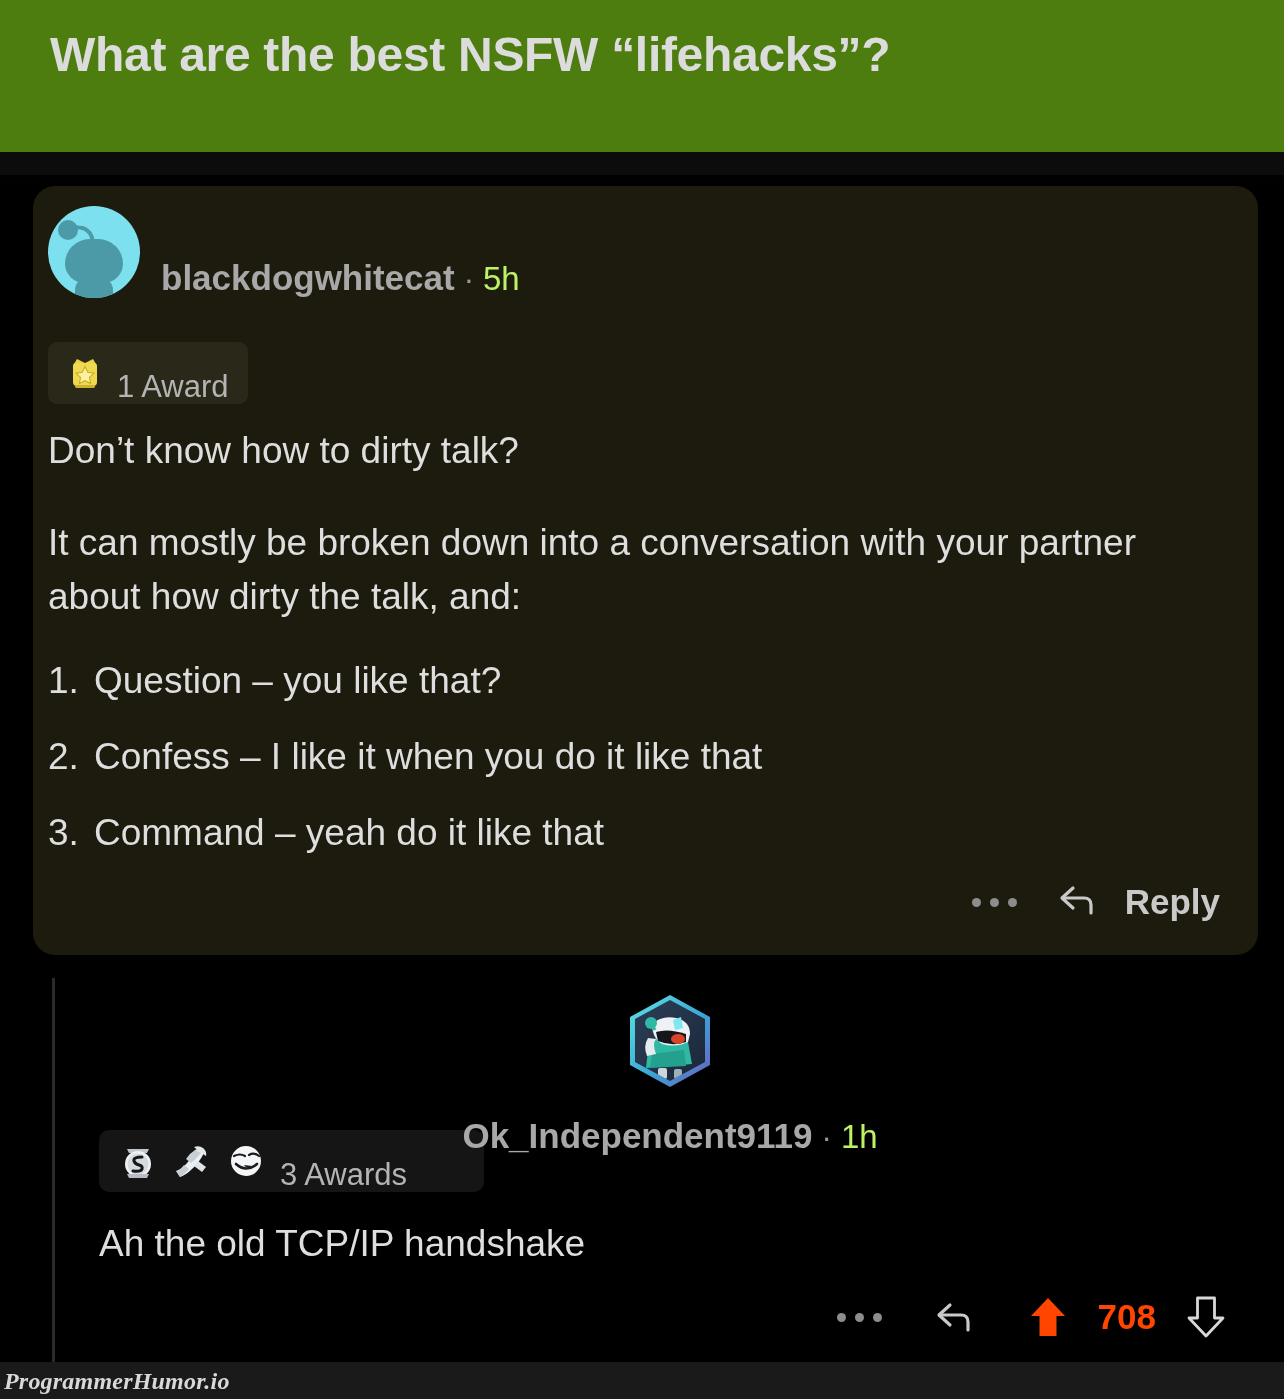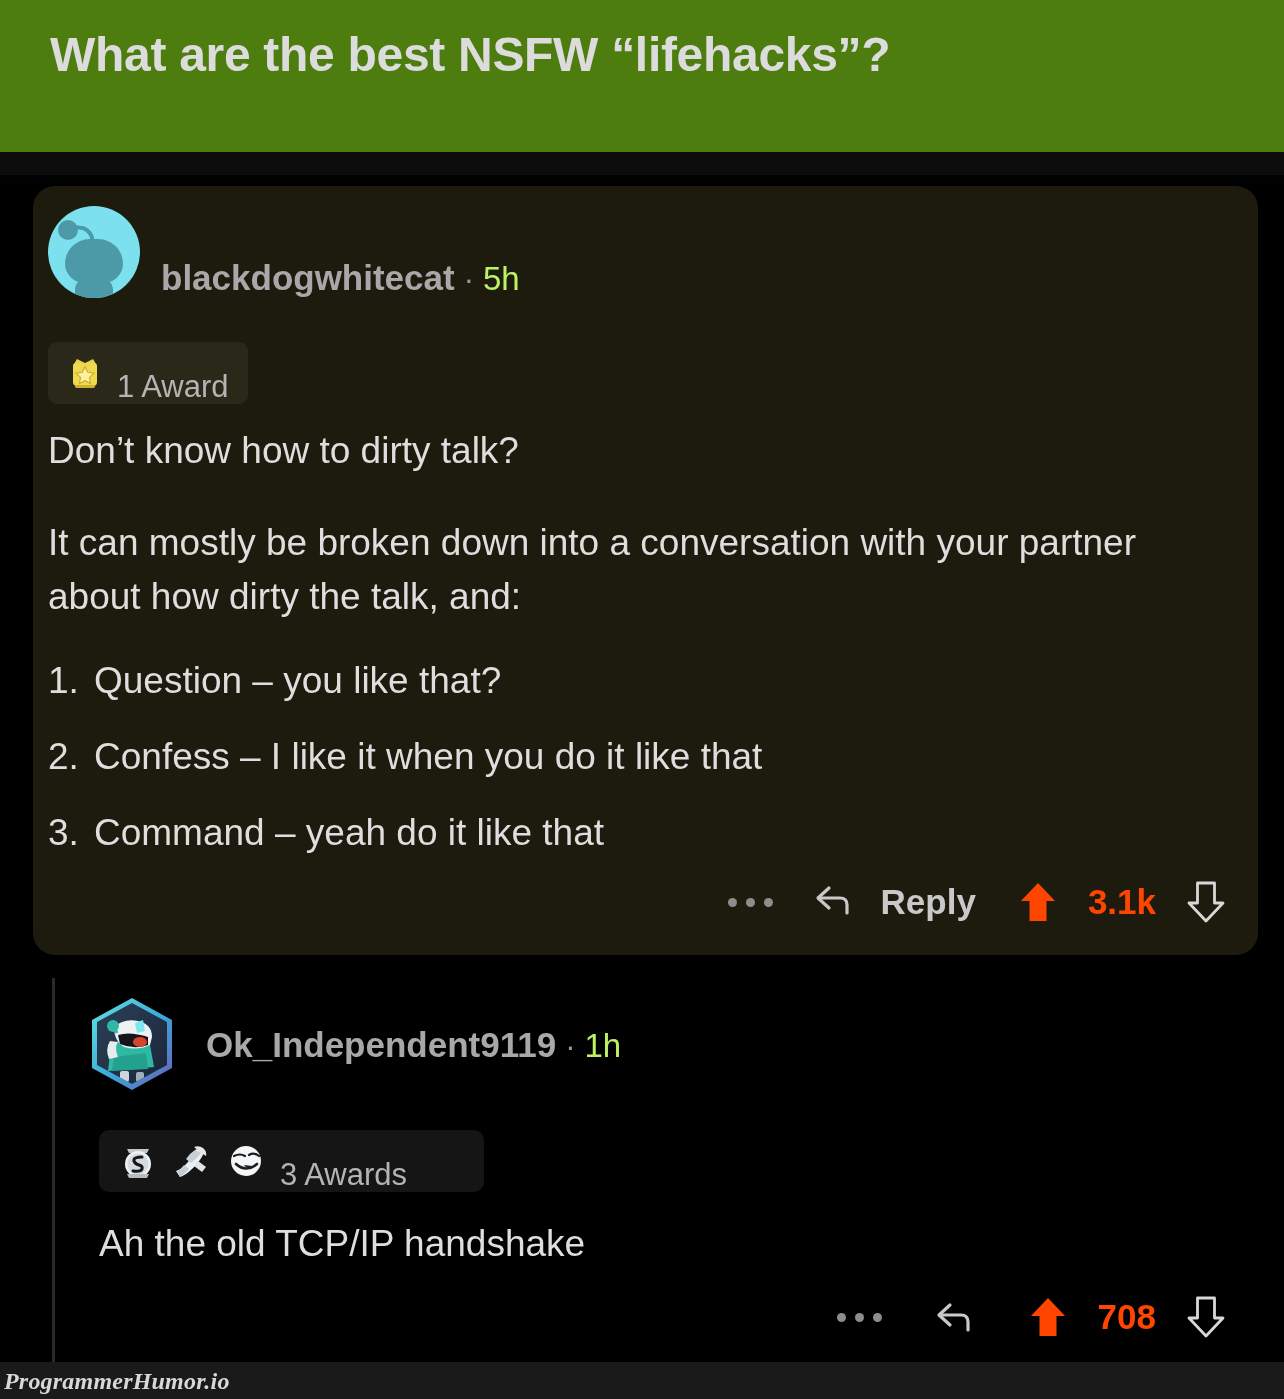--- a/index.html
+++ b/index.html
@@ -231,20 +231,21 @@
     left: 80px;
     top: 990px;
     width: 1180px;
   }
 
   .reply-author-row {
     display: flex;
     align-items: center;
     gap: 22px;
     height: 110px;
+    flex-direction: column;
   }
 
   .avatar-hex {
     width: 104px; height: 104px;
     flex: none;
     position: relative;
   }
 
   .reply-award-pill {
     margin-top: 30px;
@@ -357,33 +358,20 @@
         <i></i>
     </span>
     <span class="reply-btn">
       <span>
         <svg viewBox="0 0 40 34" width="40" height="34">
           <path d="M16 5 L5 15 L16 25" fill="none" stroke="#c9c9c9" stroke-width="3.2" stroke-linecap="round" stroke-linejoin="round"></path>
           <path d="M5.5 15 L27 15 Q34 15 34 22 L34 30" fill="none" stroke="#c9c9c9" stroke-width="3.2" stroke-linecap="round" stroke-linejoin="round"></path>
         </svg>
       </span>
       <span class="reply-label">Reply</span>
-    </span>
-    <span class="vote-group">
-      <span class="icon-btn">
-        <svg viewBox="0 0 40 44" width="40" height="44">
-          <path d="M20 3 L37 21 L28.5 21 L28.5 41 L11.5 41 L11.5 21 L3 21 Z" fill="#ff4500"></path>
-        </svg>
-      </span>
-      <span class="score">3.1k</span>
-      <span class="icon-btn">
-        <svg viewBox="0 0 40 44" width="40" height="44">
-          <path d="M20 41 L37 23 L28.5 23 L28.5 3 L11.5 3 L11.5 23 L3 23 Z" fill="none" stroke="#d8d8d8" stroke-width="2.8" stroke-linejoin="round"></path>
-        </svg>
-      </span>
     </span>
   </div>
 </div>
 
 <div class="thread-line"></div>
 
 <div class="reply-block">
 
   <div class="reply-author-row">
     <div class="avatar-hex">

